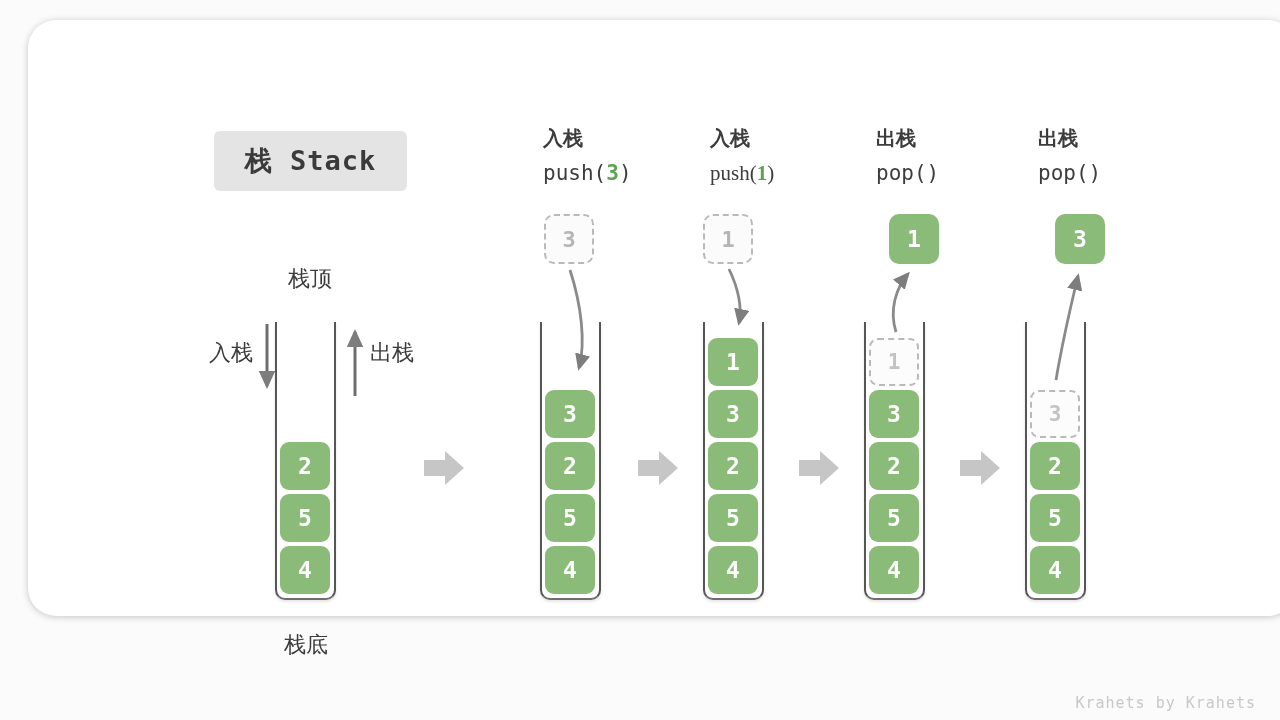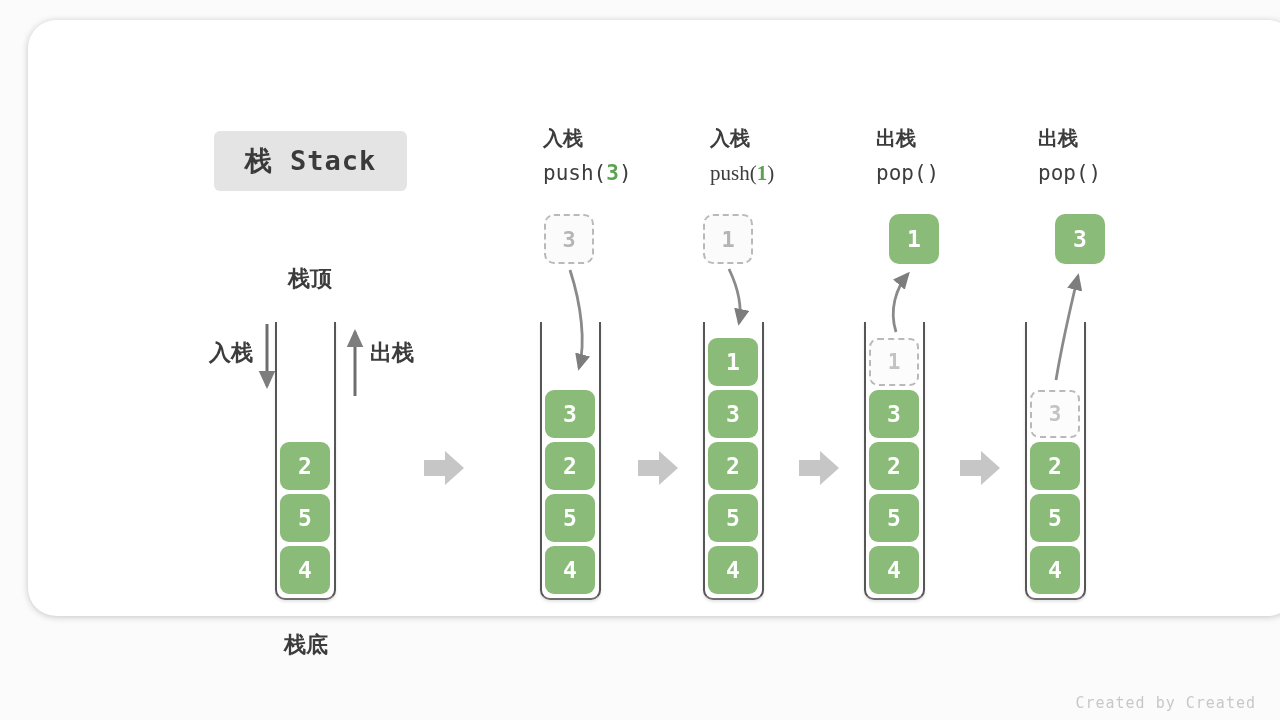--- a/index.html
+++ b/index.html
@@ -15,21 +15,21 @@
 
   .title-box {
     left: 186px; top: 111px; width: 193px; height: 60px;
     background: #e4e4e4; border-radius: 6px;
     display: flex; align-items: center; justify-content: center;
     font-family: "DejaVu Sans Mono", "Liberation Mono", monospace;
     font-size: 27px; font-weight: 700; color: #3a3a3a; letter-spacing: 1px;
   }
 
   .side-label {
-    font-size: 22px; font-weight: 700; color: #3c3c3c; white-space: nowrap;
+    font-size: 22px; font-weight: 400; color: #3c3c3c; white-space: nowrap;
   }
 
   .op-name { font-size: 20px; font-weight: 600; color: #3c3c3c; white-space: nowrap; }
   .op-code {
     font-family: "DejaVu Sans Mono", "Liberation Mono", monospace;
     font-size: 21px; font-weight: 500; color: #3d3d3d; white-space: nowrap;
   }
   .op-code .arg { font-weight: 700; }
 
   .well {
@@ -152,14 +152,14 @@
     <path d="M 868 312 C 861 290, 868 268, 880 254" stroke="#8a8a8a" stroke-width="2.8" fill="none" marker-end="url(#ah)"></path>
 
     <path d="M 1028 360 C 1034 324, 1043 285, 1050 256" stroke="#8a8a8a" stroke-width="2.8" fill="none" marker-end="url(#ah)"></path>
 
     <polygon points="396,440 417,440 417,431 436,448 417,465 417,456 396,456" fill="#c6c6c6"></polygon>
     <polygon points="610,440 631,440 631,431 650,448 631,465 631,456 610,456" fill="#c6c6c6"></polygon>
     <polygon points="771,440 792,440 792,431 811,448 792,465 792,456 771,456" fill="#c6c6c6"></polygon>
     <polygon points="932,440 953,440 953,431 972,448 953,465 953,456 932,456" fill="#c6c6c6"></polygon>
   </svg>
 
-  <div class="abs watermark">Created by Created</div>
+  <div class="abs watermark">Krahets by Krahets</div>
 </div>
 
 </body></html>

